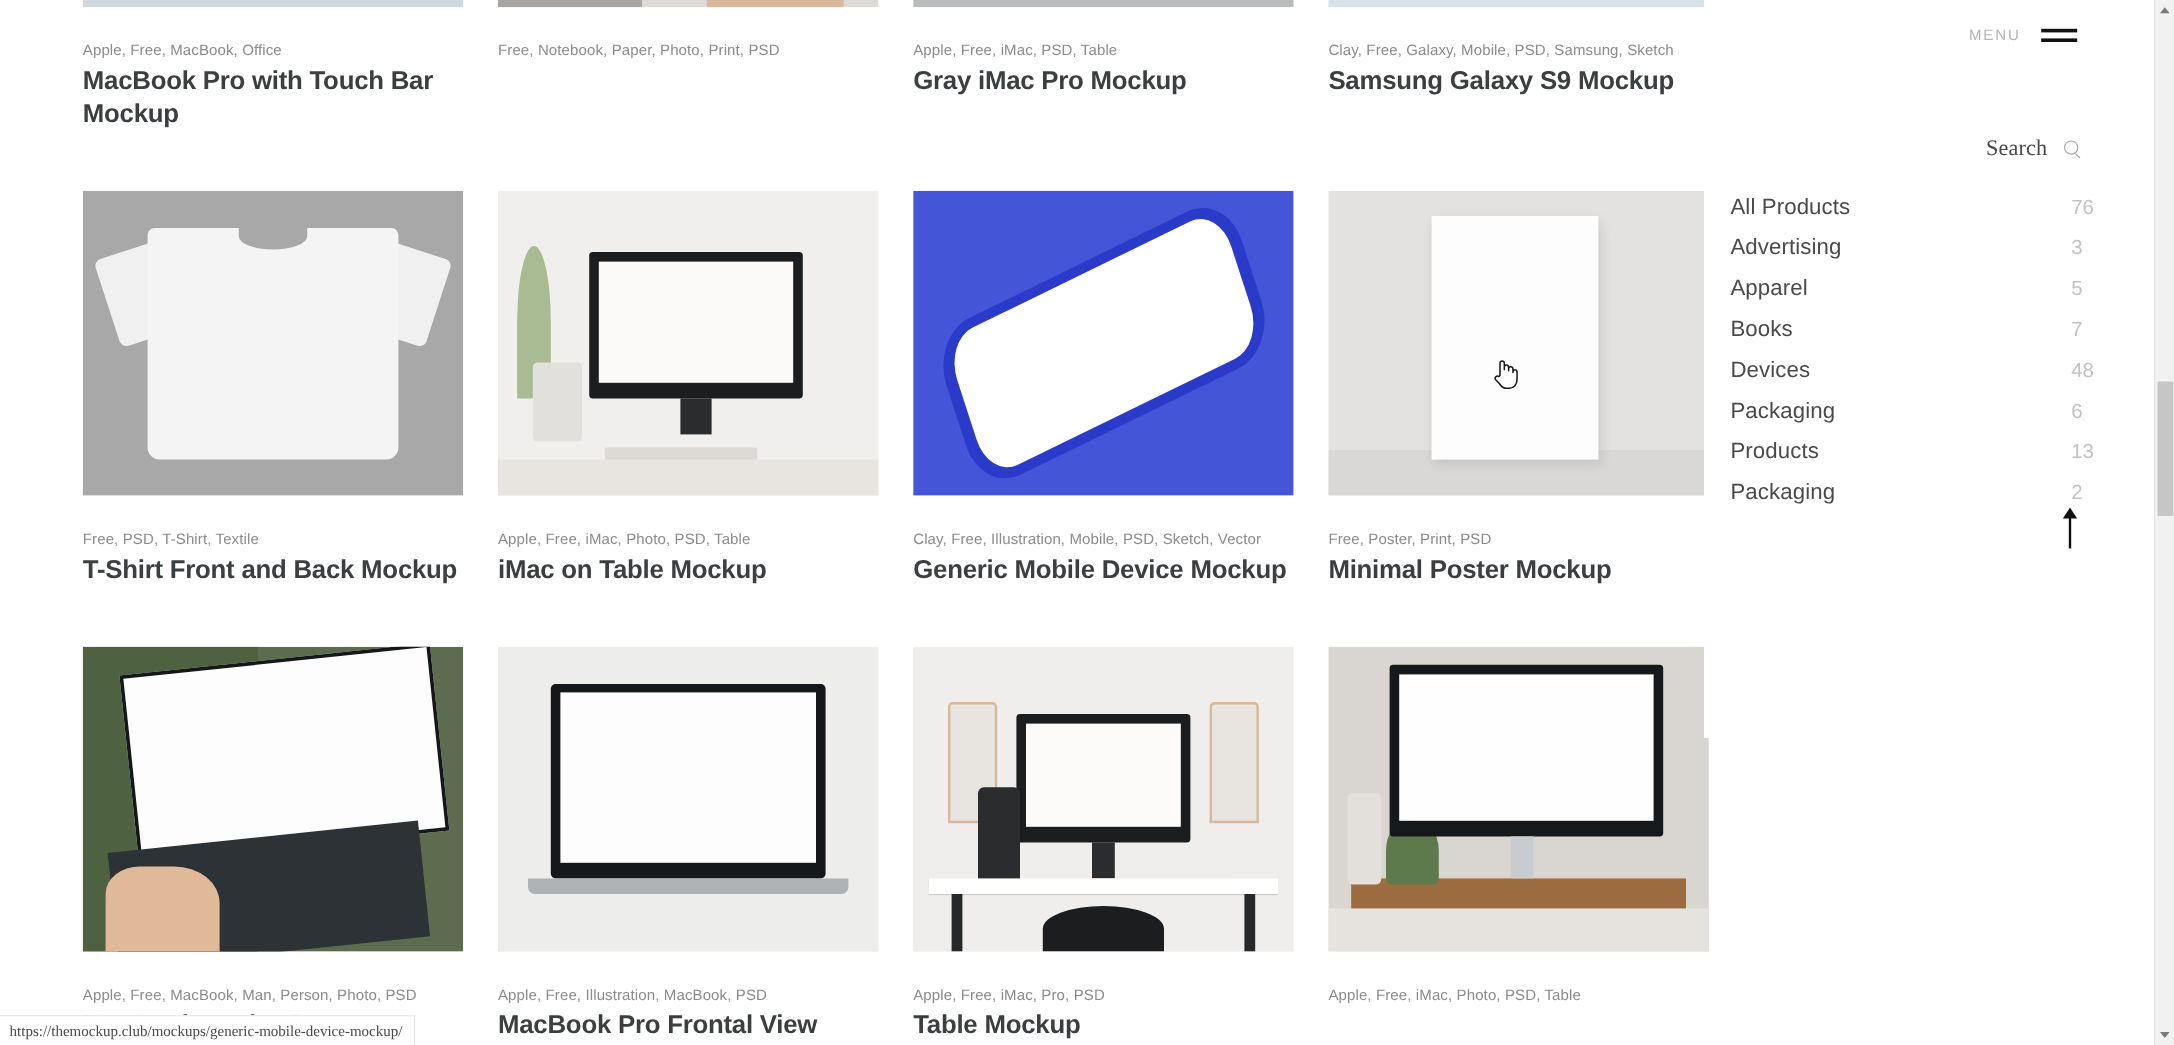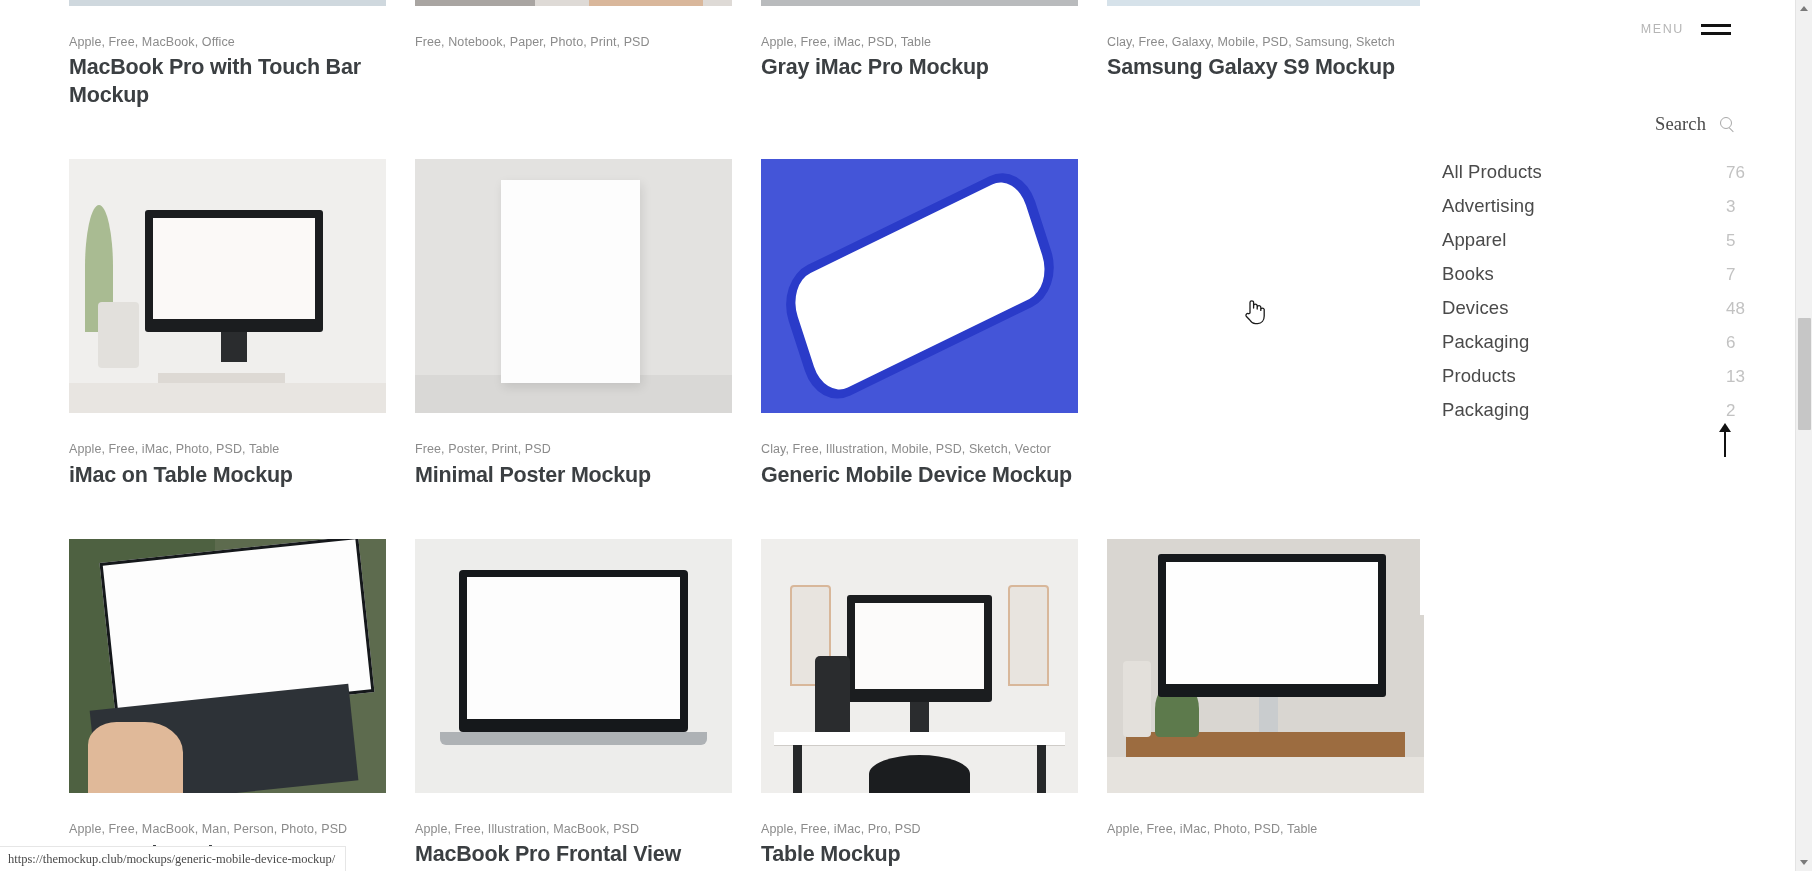--- a/index.html
+++ b/index.html
@@ -324,51 +324,63 @@
               <span class="ph t-samsung"></span>
             </a>
           <div class="card-tags">Clay, Free, Galaxy, Mobile, PSD, Samsung, Sketch</div>
           <div class="card-title">Samsung Galaxy S9 Mockup</div>
         </div>
       </div>
 
       <div class="row">
         <div class="card">
           <a class="thumb">
+              <span class="ph t-tshirt">
+                <span class="slv-l"></span>
+                <span class="slv-r"></span>
+                <span class="sh"></span>
+                <span class="nk"></span>
+              </span>
+            </a>
+          <div class="card-tags">Free, PSD, T-Shirt, Textile</div>
+          <div class="card-title">T-Shirt Front and Back Mockup</div>
+        </div>
+        <div class="card">
+          <a class="thumb">
               <span class="ph t-imactable">
                 <span class="desk"></span>
                 <span class="plant"></span>
                 <span class="spk"></span>
                 <span class="mon"></span>
                 <span class="scr"></span>
                 <span class="stand"></span>
                 <span class="kb"></span>
               </span>
             </a>
           <div class="card-tags">Apple, Free, iMac, Photo, PSD, Table</div>
           <div class="card-title">iMac on Table Mockup</div>
         </div>
         <div class="card">
           <a class="thumb">
+              <span class="ph t-mobile">
+                <span class="phone"></span>
+              </span>
+            </a>
+          <div class="card-tags">Clay, Free, Illustration, Mobile, PSD, Sketch, Vector</div>
+          <div class="card-title">Generic Mobile Device Mockup</div>
+        </div>
+        <div class="card">
+          <a class="thumb">
               <span class="ph t-poster">
                 <span class="fl"></span>
                 <span class="p"></span>
               </span>
             </a>
           <div class="card-tags">Free, Poster, Print, PSD</div>
           <div class="card-title">Minimal Poster Mockup</div>
-        </div>
-        <div class="card">
-          <a class="thumb">
-              <span class="ph t-mobile">
-                <span class="phone"></span>
-              </span>
-            </a>
-          <div class="card-tags">Clay, Free, Illustration, Mobile, PSD, Sketch, Vector</div>
-          <div class="card-title">Generic Mobile Device Mockup</div>
         </div>
       </div>
 
       <div class="row">
         <div class="card">
           <a class="thumb">
               <span class="ph t-grass">
                 <span class="g"></span>
                 <span class="lid"></span>
                 <span class="kbd"></span>

